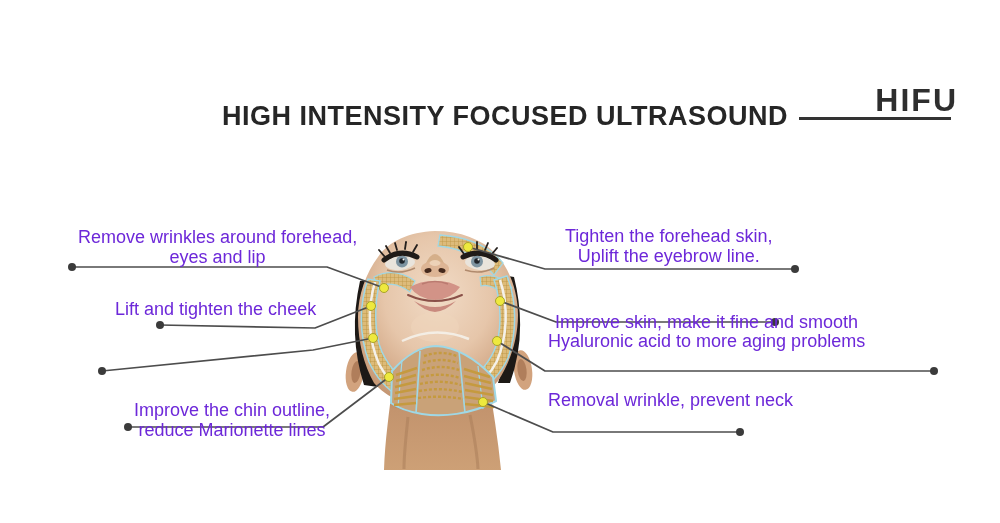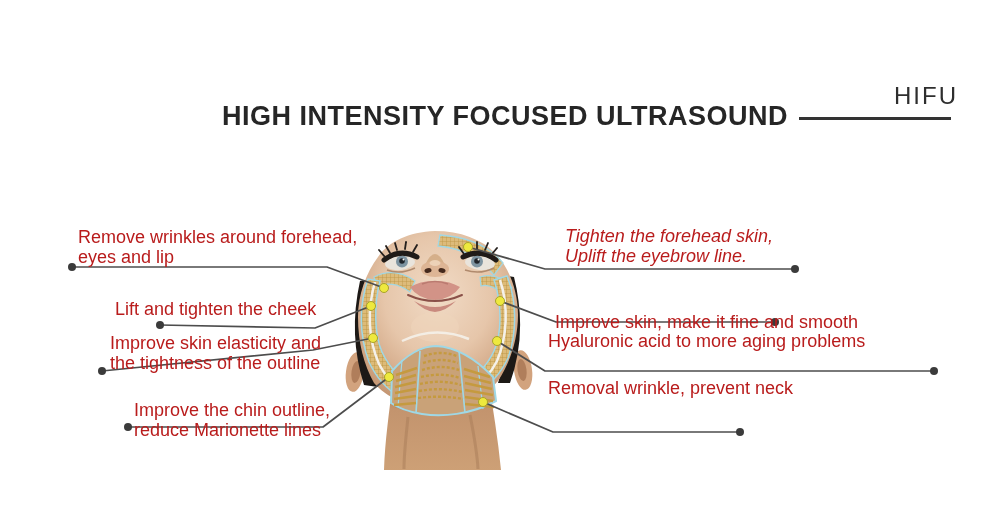--- a/index.html
+++ b/index.html
@@ -7,28 +7,28 @@
     position:relative;width:1000px;height:523px;background:#ffffff;overflow:hidden;
     font-family:"Liberation Sans", sans-serif;color:#333;
   }
   
   .title{
     position:absolute;left:10px;top:101px;width:990px;text-align:center;
     font-size:27px;font-weight:bold;letter-spacing:.5px;color:#262626;white-space:nowrap;
   }
   .brand{
     position:absolute;top:82px;right:42px;
-    font-size:24px;font-weight:400;letter-spacing:2px;color:#2e2e2e;white-space:nowrap;
+    font-size:32px;font-weight:700;letter-spacing:2px;color:#2e2e2e;white-space:nowrap;
   }
   .brand-rule{
     position:absolute;left:799px;top:117px;width:152px;height:3px;background:#333;
   }
   
   .label{
-    position:absolute;font-size:18px;line-height:20px;color:#b91c1c;white-space:nowrap;z-index:3;
+    position:absolute;font-size:18px;line-height:20px;color:#6d28d9;white-space:nowrap;z-index:3;text-align:center;
   }
   
   #face-svg{position:absolute;left:330px;top:185px;z-index:1;}
   #overlay-svg{position:absolute;left:0;top:0;z-index:2;}
 </style>
 </head>
 <body>
 
 <div id="stage">
 
@@ -226,36 +226,32 @@
     </g>
   </svg>
 
   <div class="label" style="left:78px;top:227px;">
     <div>Remove wrinkles around forehead,</div>
     <div>eyes and lip</div>
   </div>
   <div class="label" style="left:115px;top:299px;">
     <div>Lift and tighten the cheek</div>
   </div>
-  <div class="label" style="left:110px;top:333px;">
-    <div>Improve skin elasticity and</div>
-    <div>the tightness of the outline</div>
-  </div>
   <div class="label" style="left:134px;top:400px;">
     <div>Improve the chin outline,</div>
     <div>reduce Marionette lines</div>
   </div>
 
-  <div class="label" style="left:565px;top:226px;font-style:italic;">
+  <div class="label" style="left:565px;top:226px;">
     <div>Tighten the forehead skin,</div>
     <div>Uplift the eyebrow line.</div>
   </div>
   <div class="label" style="left:555px;top:312px;">
     <div>Improve skin, make it fine and smooth</div>
   </div>
   <div class="label" style="left:548px;top:331px;">
     <div>Hyaluronic acid to more aging problems</div>
   </div>
-  <div class="label" style="left:548px;top:378px;">
+  <div class="label" style="left:548px;top:390px;">
     <div>Removal wrinkle, prevent neck</div>
   </div>
 
 </div>
 
 </body></html>

